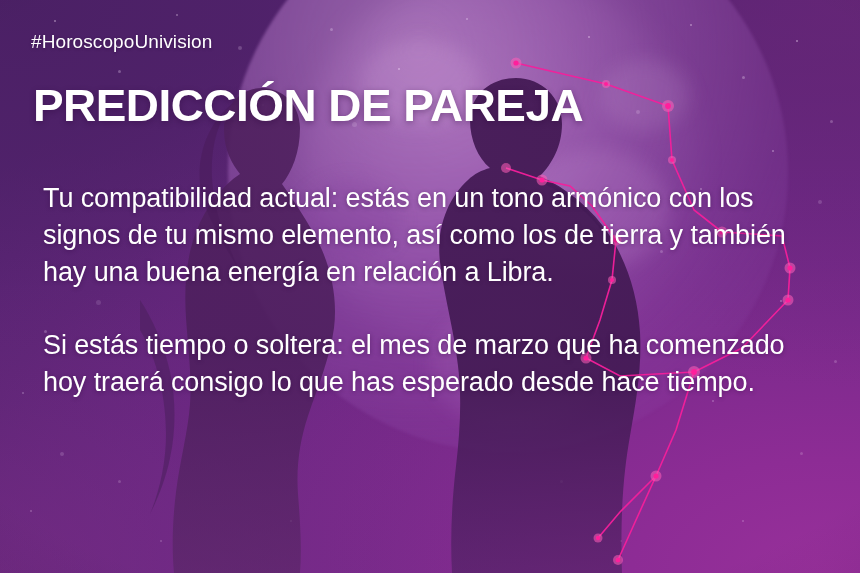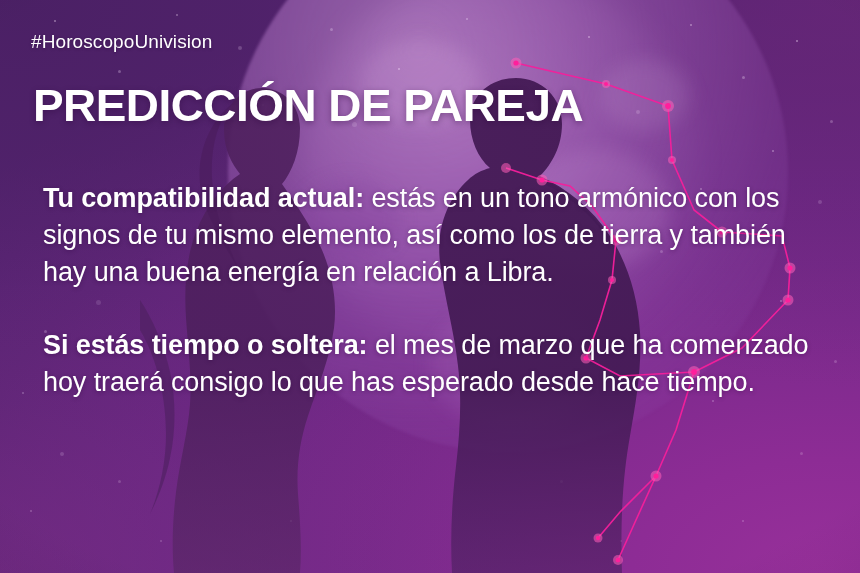--- a/index.html
+++ b/index.html
@@ -126,21 +126,21 @@
   }
   .para{
     font-size:27px;
     line-height:37px;
     color:#ffffff;
     font-weight:400;
     letter-spacing:-0.1px;
     text-shadow:0 1px 4px rgba(45,8,60,.42);
   }
   .para + .para{ margin-top:36px; }
-  .para b{ font-weight:700;text-align:right; }
+  .para b{ font-weight:400;text-align:right; }
 </style>
 </head>
 <body>
 
 <div id="card">
 
   <div class="bg-base"></div>
   <div class="bg-tint-tl"></div>
   <div class="bg-tint-bl"></div>
   <div class="bg-tint-tr"></div>

